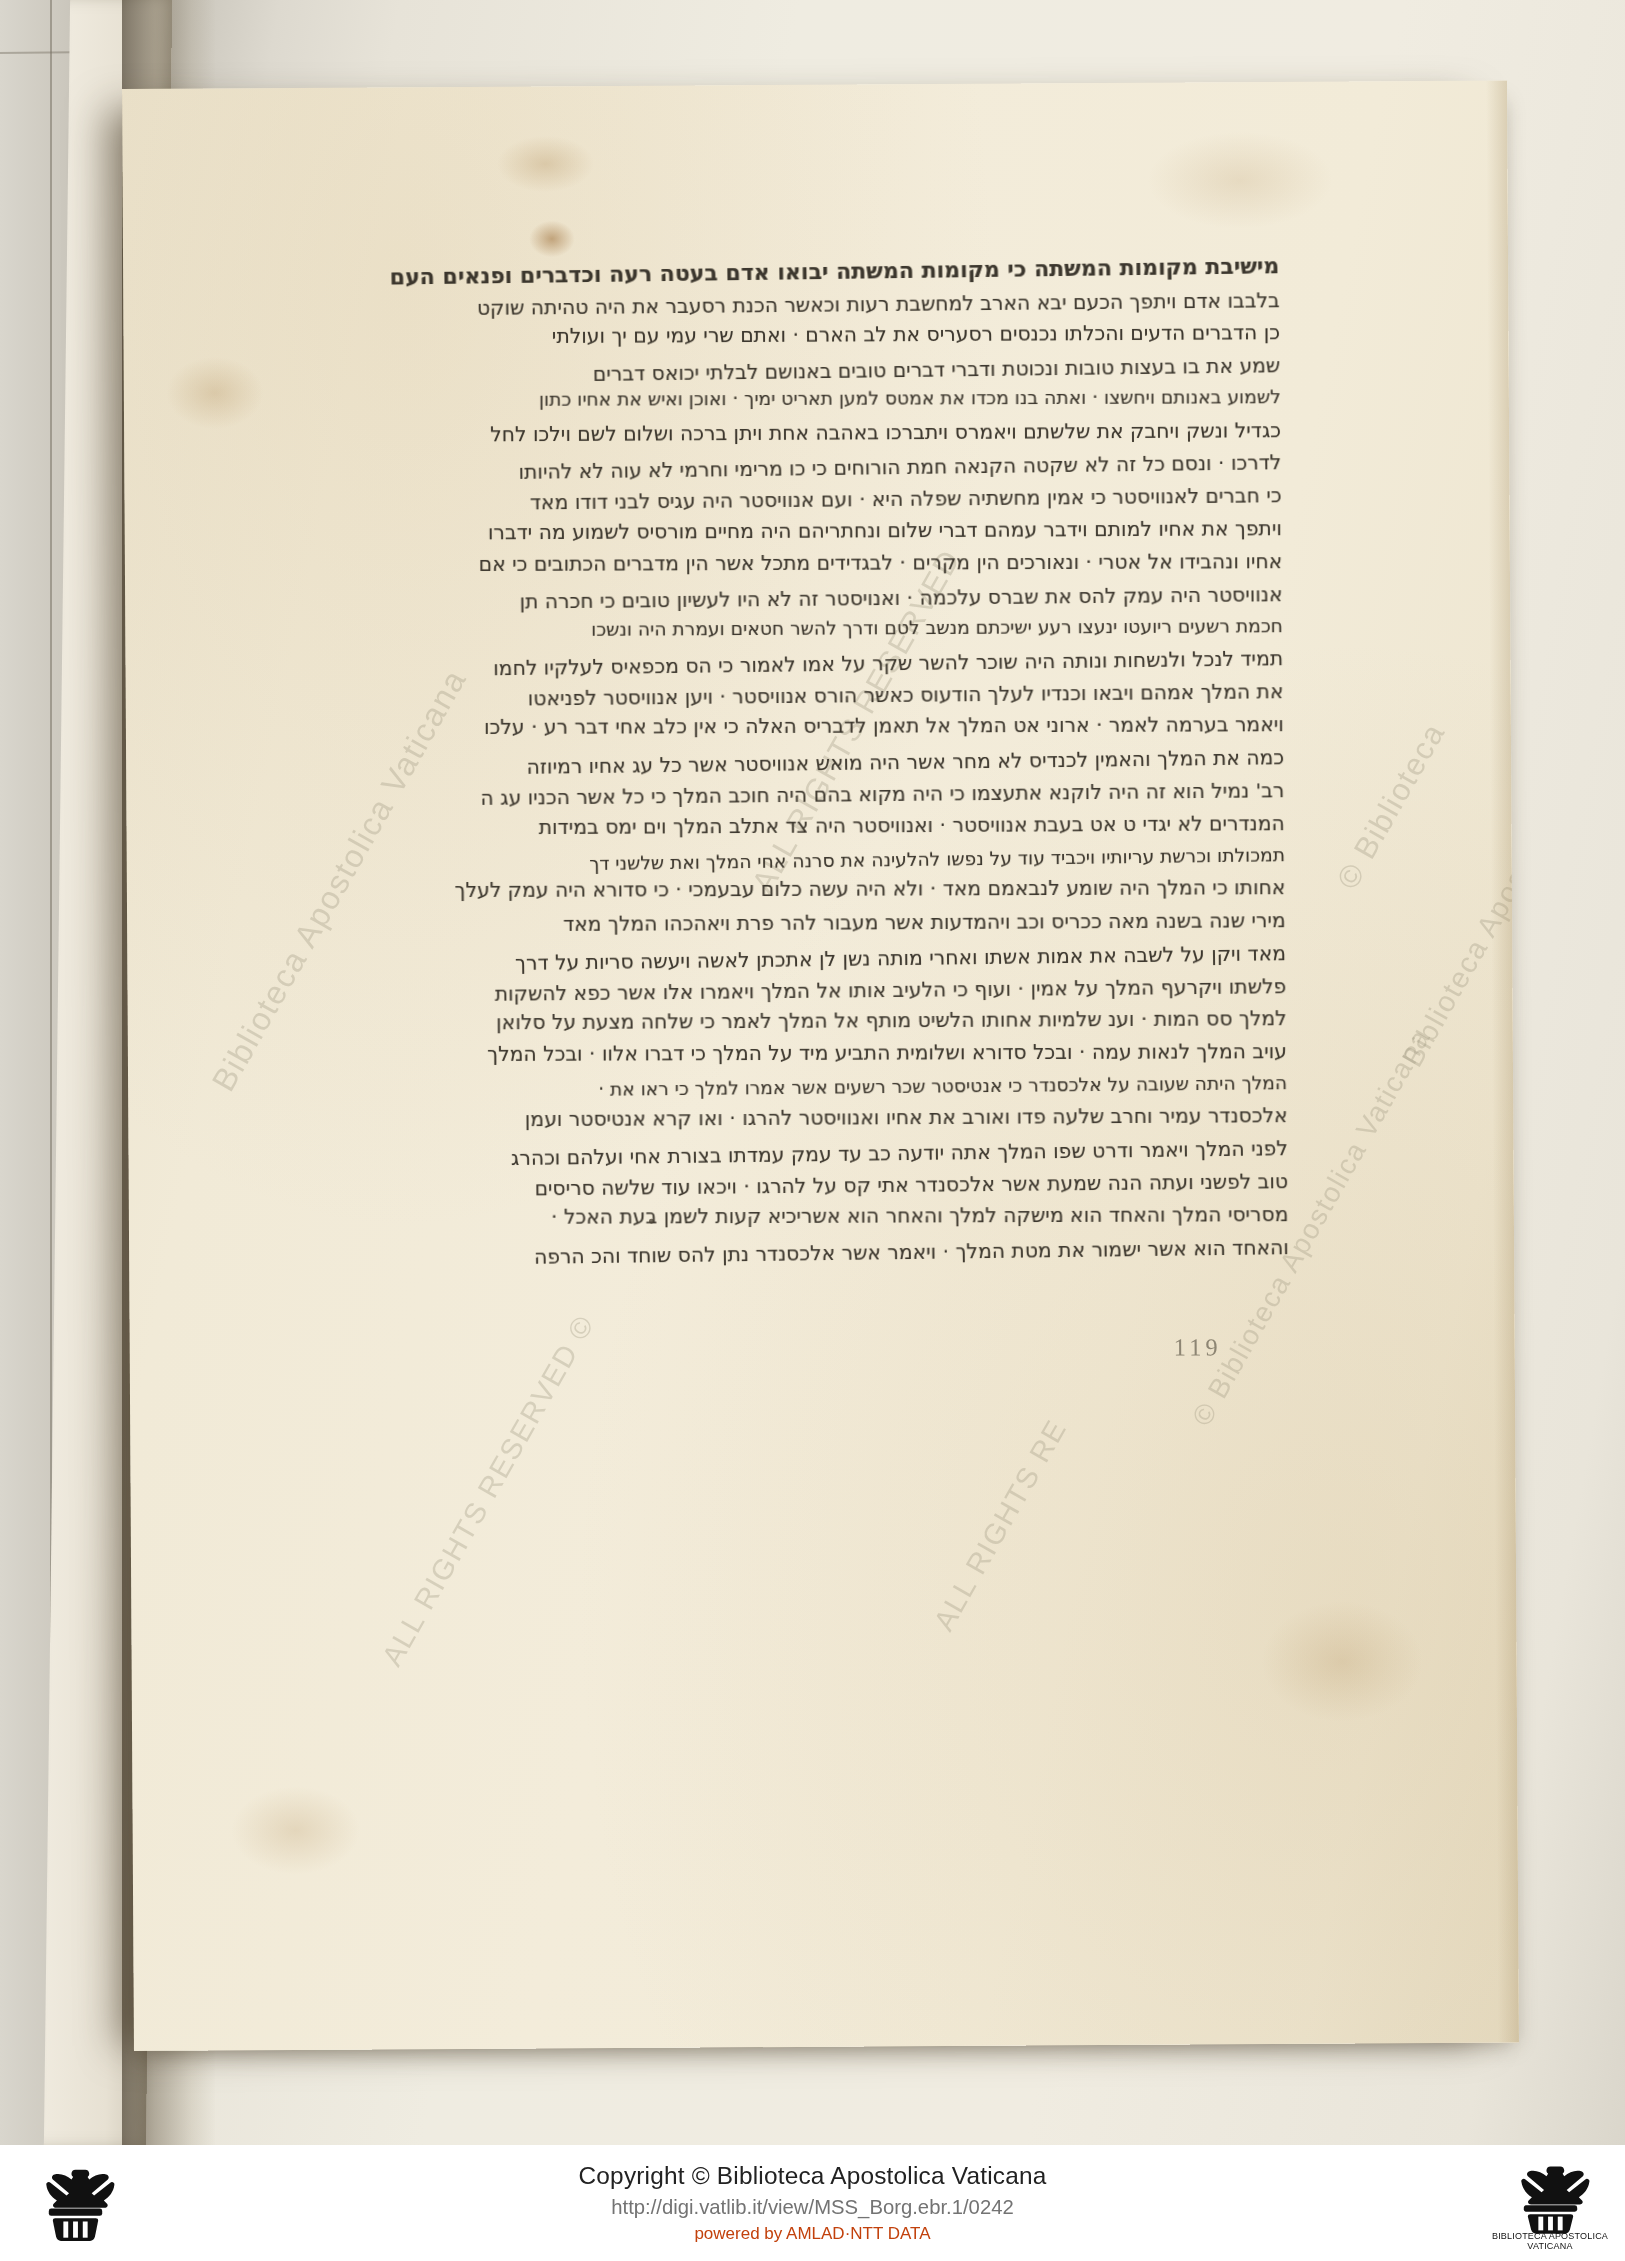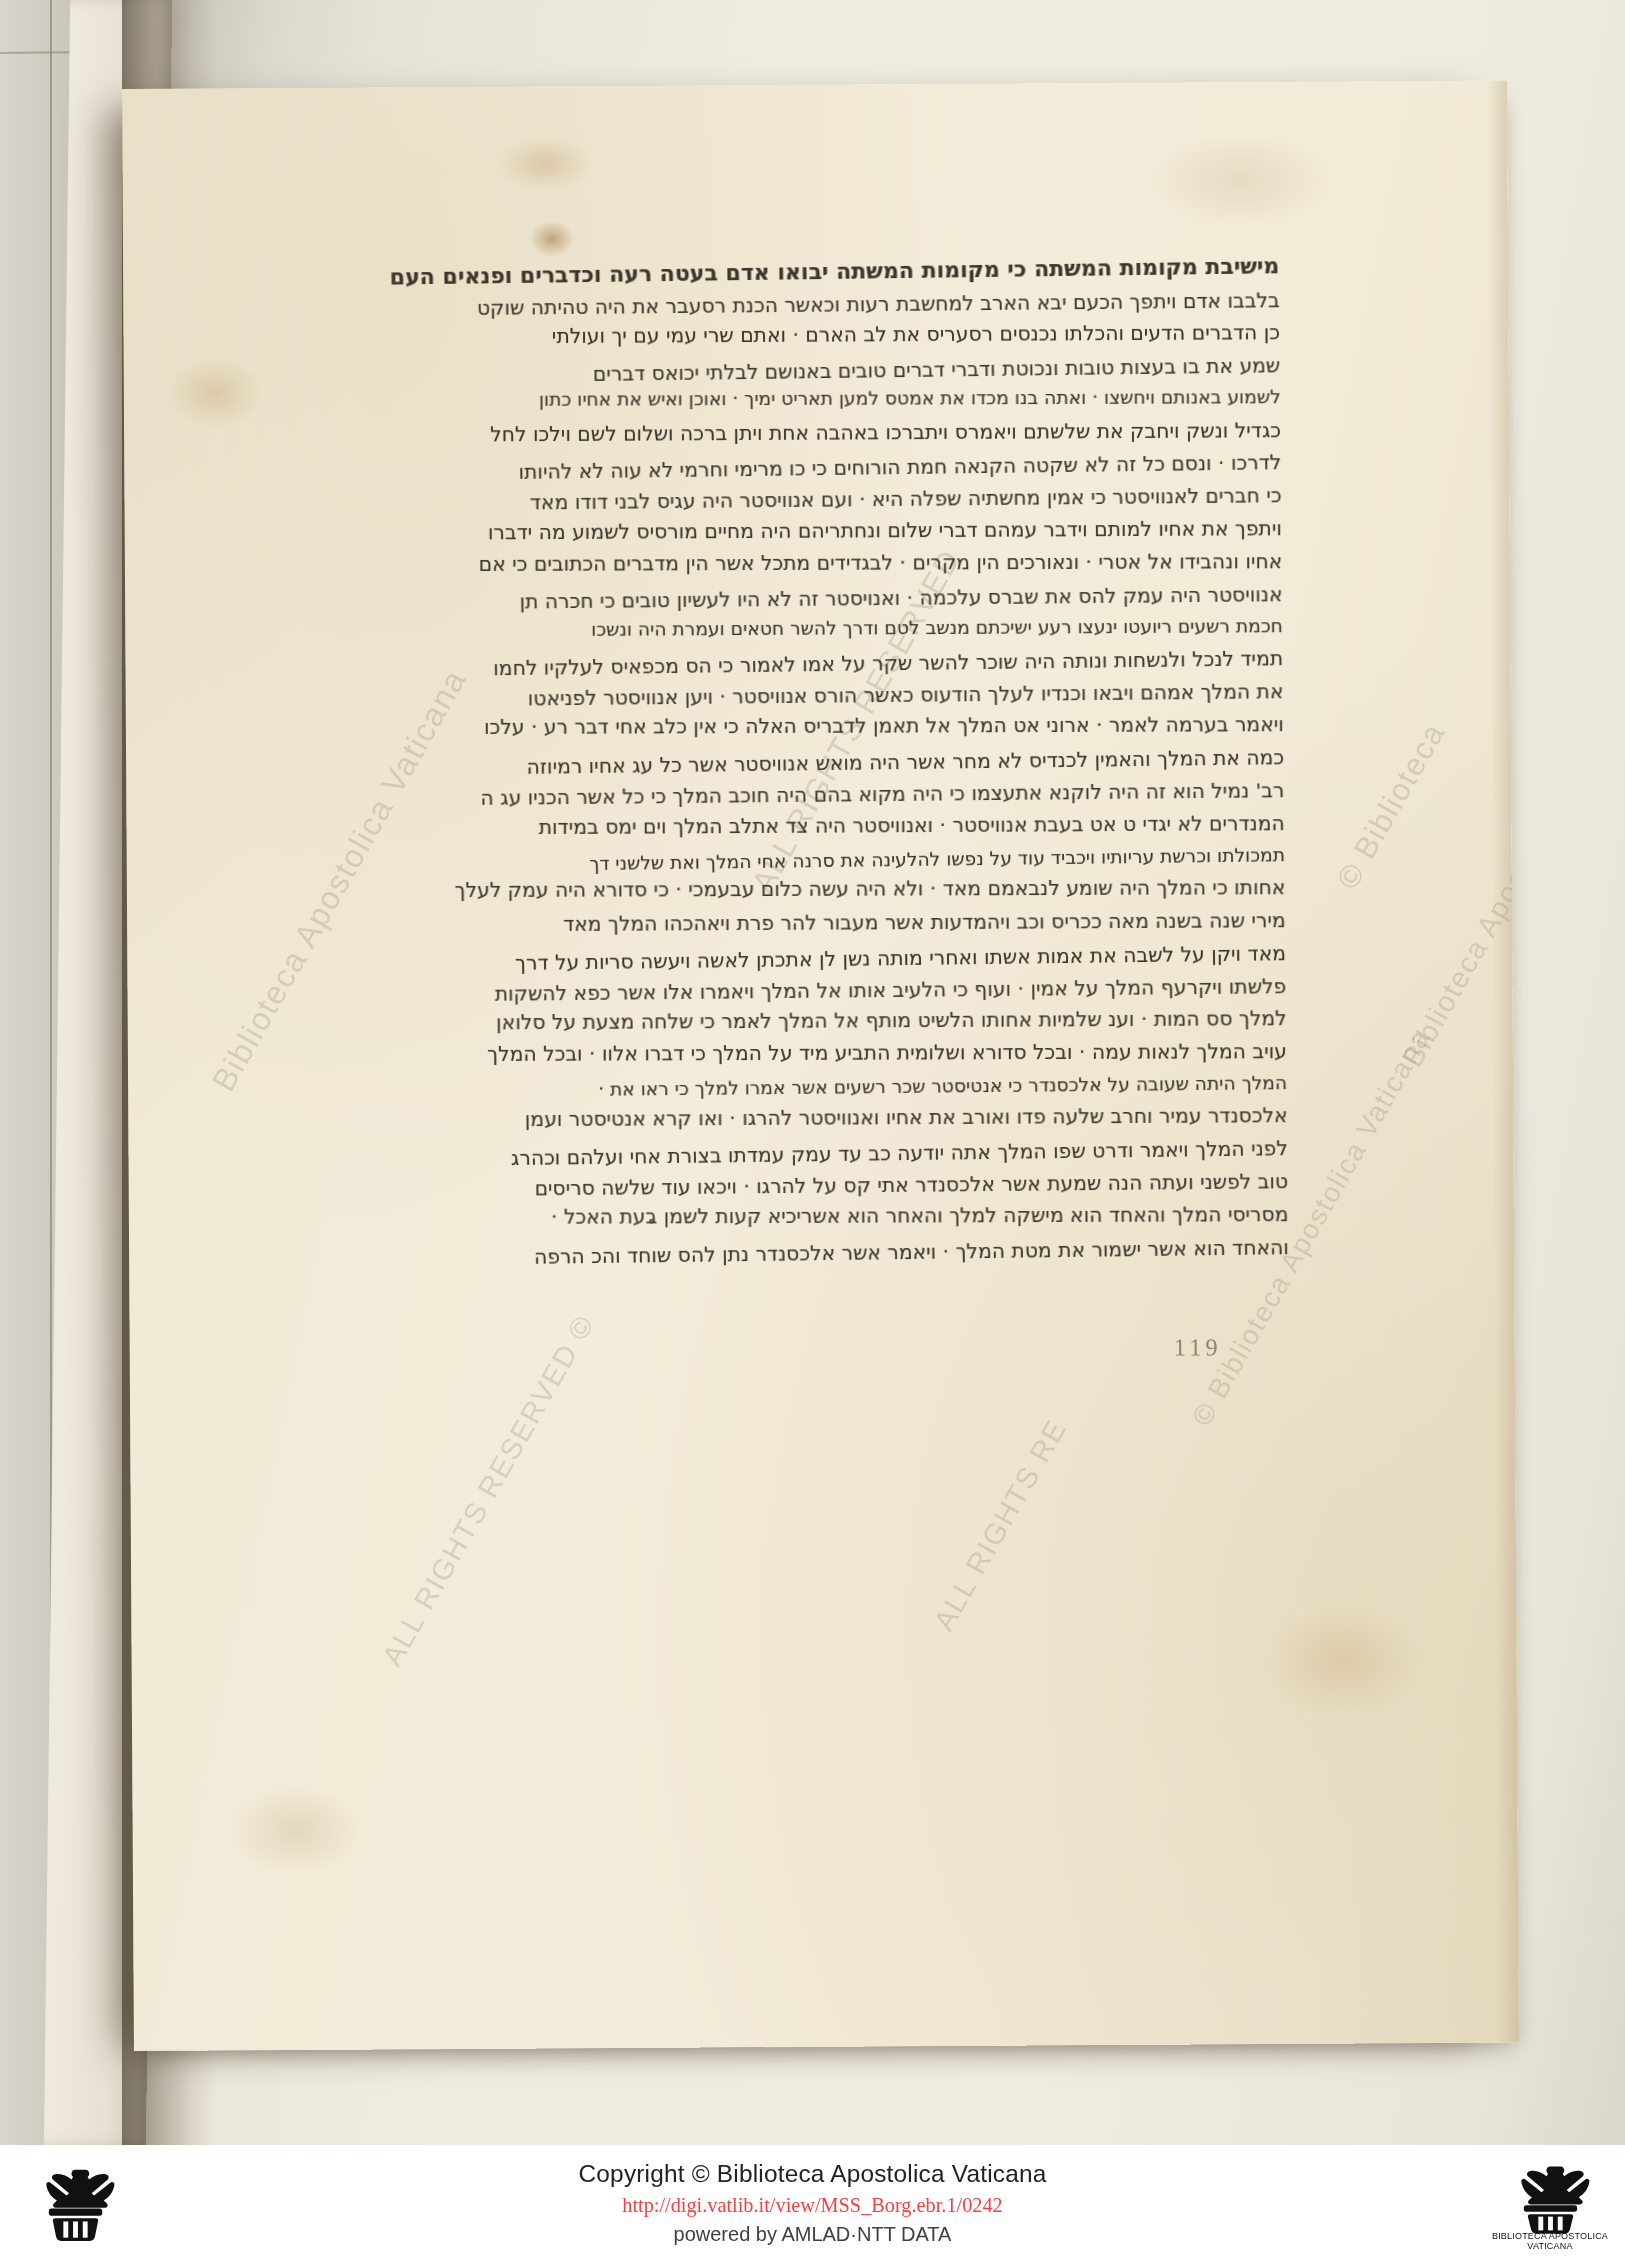--- a/index.html
+++ b/index.html
@@ -178,27 +178,26 @@
     font-family: "Liberation Sans", sans-serif;
     color: #222;
   }
   #copyright-line {
     font-size: 24.4px;
     letter-spacing: 0.2px;
     margin-bottom: 5.7px;
   }
   #url-line {
     font-size: 20.3px;
-    color: #ef4444;
+    color: #737373;
     margin-bottom: 5.7px;
-    font-family: Liberation Serif, serif;
   }
   #powered-line {
-    font-size: 20px;
-    color: #404040;
+    font-size: 17px;
+    color: #c2410c;
   }
   .crest {
     position: absolute;
     top: 14.6px;
     width: 88px; height: 88px;
   }
   #crest-left { left: 31px; }
   #crest-right { right: 31px; }
   .crest-caption {
     position: absolute;

